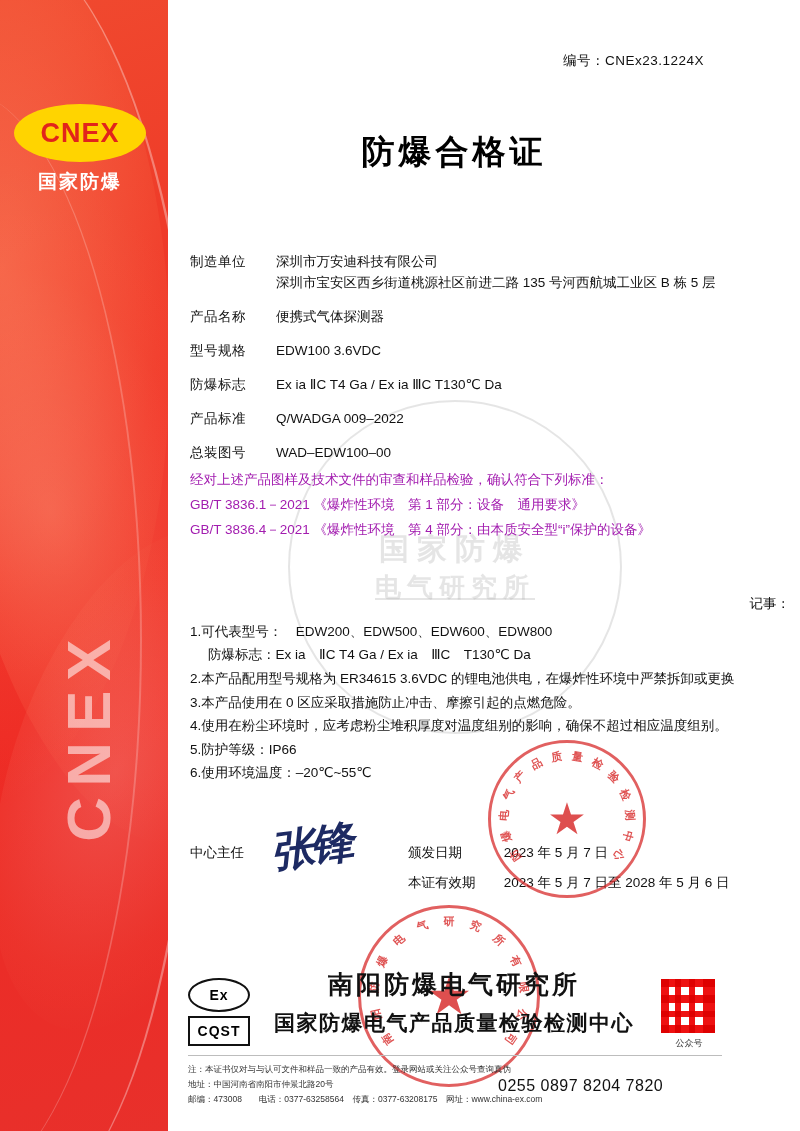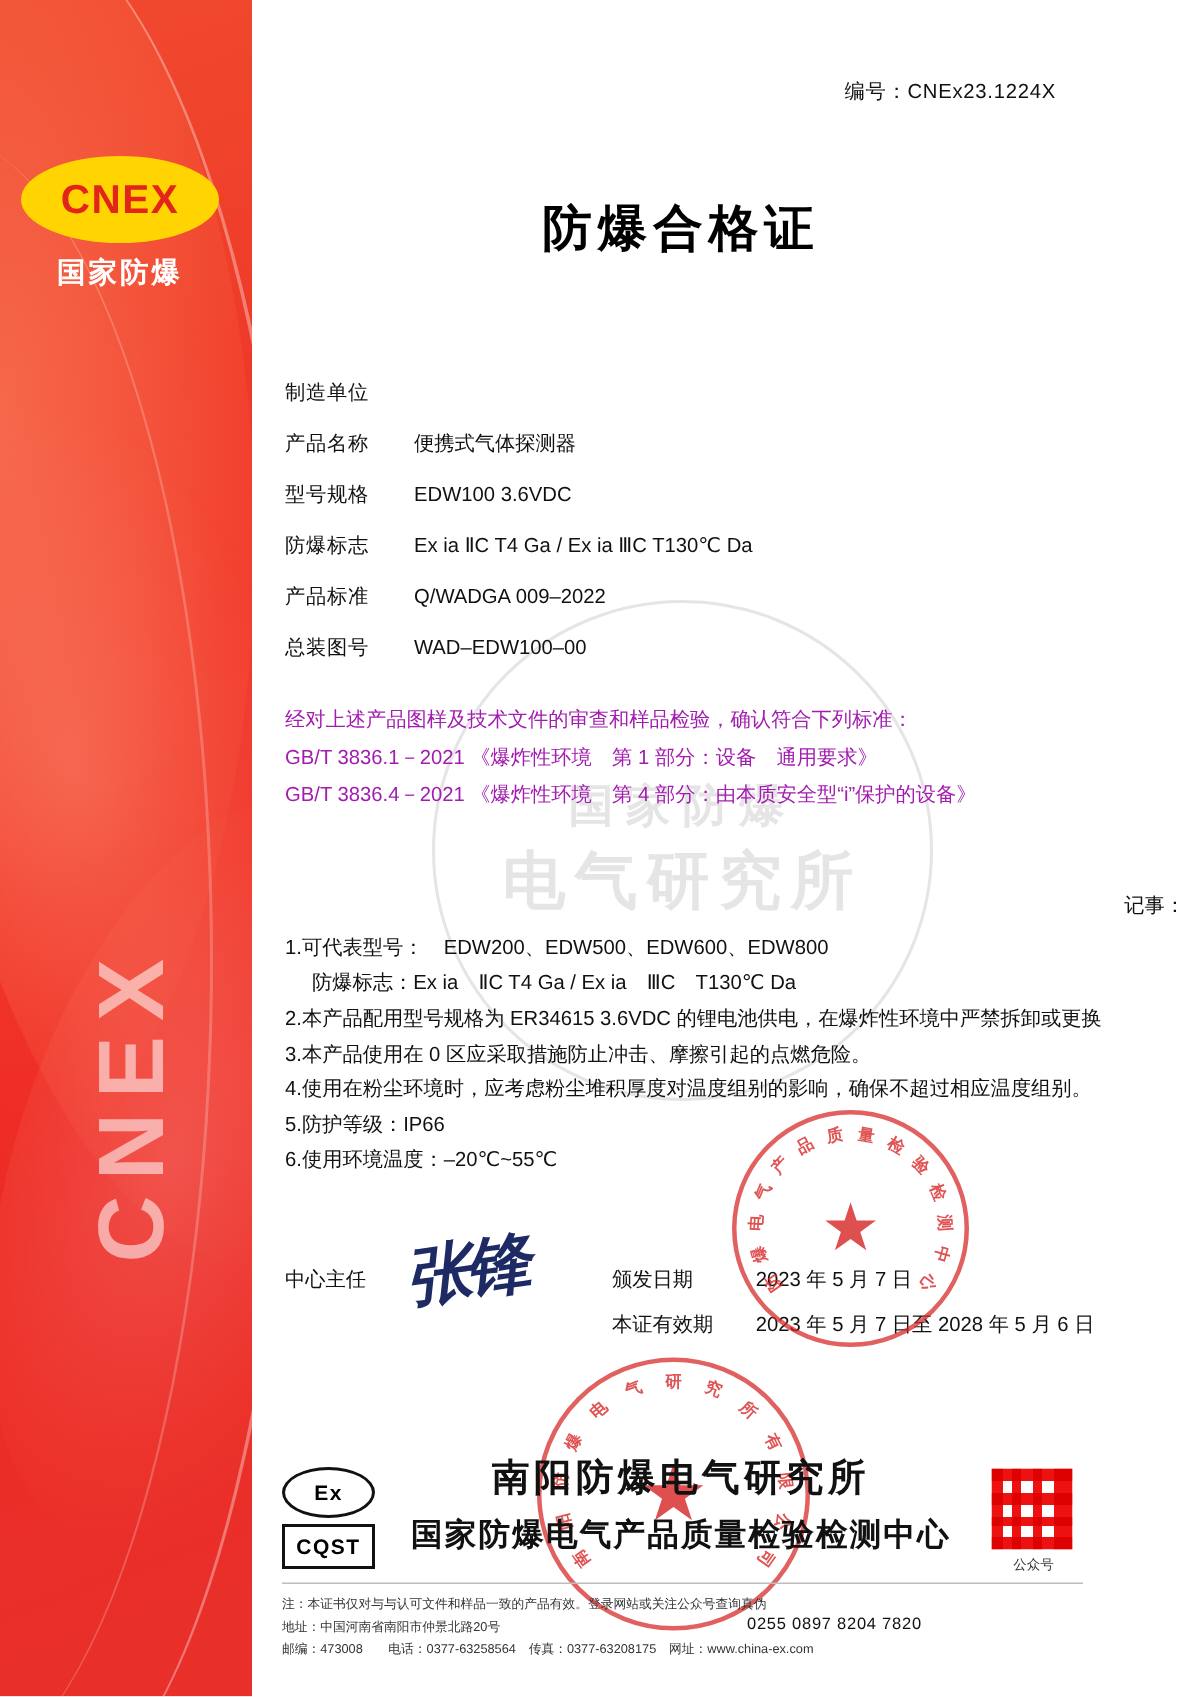--- a/index.html
+++ b/index.html
@@ -158,21 +158,21 @@
     font-size: 40px;
     font-weight: bold;
     letter-spacing: 5px;
     pointer-events: none;
   }
   .watermark .wm-inner {
     text-align: center;
     line-height: 1.35;
   }
   .wm-top { font-size: 30px; letter-spacing: 8px; }
-  .wm-bot { font-size: 42px; letter-spacing: 6px; }
+  .wm-bot { font-size: 26px; letter-spacing: 6px; text-decoration: underline; }
 
   
   .fields {
     position: absolute;
     left: 22px;
     top: 252px;
     width: 600px;
     font-size: 13.5px;
     color: #111;
   }
@@ -355,21 +355,21 @@
     right: 18px;
     top: 1062px;
     font-size: 8.5px;
     color: #333;
     line-height: 1.75;
   }
   .footer-phone {
     position: absolute;
     left: 330px;
     top: 1077px;
-    font-size: 11px;
+    font-size: 16px;
     color: #111;
     letter-spacing: .5px;
   }
 </style>
 </head>
 <body>
 
 <div class="page">
 
   <div class="left-band">
@@ -397,20 +397,24 @@
     <div class="watermark">
       <div class="wm-inner">
         <div class="wm-top">国家防爆</div>
         <div class="wm-bot">电气研究所</div>
       </div>
     </div>
 
     <div class="fields">
       <div class="field-row">
         <div class="field-label">制造单位</div>
+        <div class="field-value">
+          <span>深圳市万安迪科技有限公司</span>
+          <span class="line2">深圳市宝安区西乡街道桃源社区前进二路 135 号河西航城工业区 B 栋 5 层</span>
+        </div>
       </div>
       <div class="field-row">
         <div class="field-label">产品名称</div>
         <div class="field-value">便携式气体探测器</div>
       </div>
       <div class="field-row">
         <div class="field-label">型号规格</div>
         <div class="field-value">EDW100    3.6VDC</div>
       </div>
       <div class="field-row">

